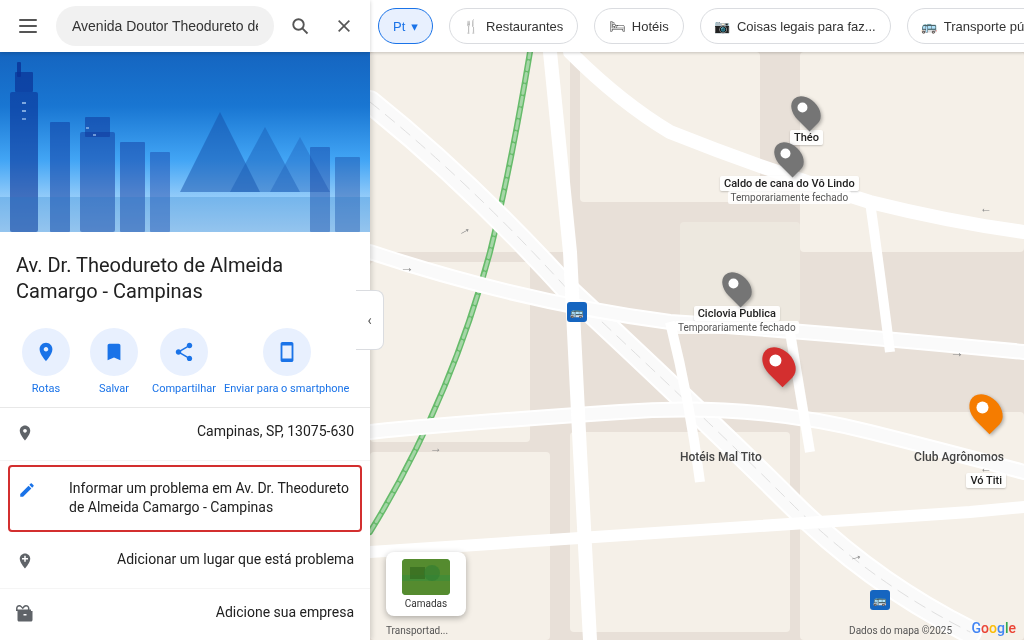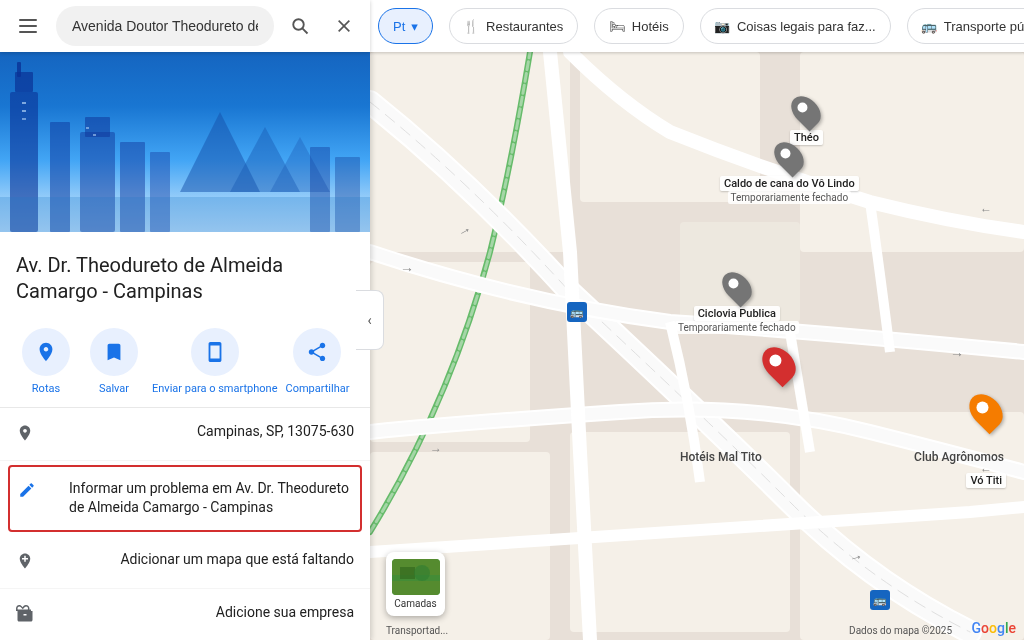--- a/index.html
+++ b/index.html
@@ -304,21 +304,21 @@
       z-index: 20;
       color: #555;
       font-size: 14px;
     }
 
     
     .layers-btn {
       position: absolute;
       bottom: 24px;
       left: 16px;
-      width: 59px; height: 64px;
+      width: 80px; height: 64px;
       background: #fff;
       border-radius: 8px;
       display: flex; flex-direction: column; align-items: center; justify-content: center;
       cursor: pointer;
       box-shadow: 0 2px 6px rgba(0,0,0,0.3);
       font-size: 10px;
       color: #333;
       gap: 3px;
       z-index: 5;
     }
@@ -442,33 +442,33 @@
               <path d="M17 3H7c-1.1 0-2 .9-2 2v16l7-3 7 3V5c0-1.1-.9-2-2-2z"></path>
             </svg>
           </div>
           <span class="action-label">Salvar</span>
         </div>
 
 
         <div class="action-item">
           <div class="action-circle">
             <svg width="22" height="22" viewBox="0 0 24 24" fill="#1a73e8">
-              <path d="M17 1.01L7 1c-1.1 0-2 .9-2 2v18c0 1.1.9 2 2 2h10c1.1 0 2-.9 2-2V3c0-1.1-.9-1.99-2-1.99zM17 19H7V5h10v14z"></path>
+              <path d="M18 16.08c-.76 0-1.44.3-1.96.77L8.91 12.7c.05-.23.09-.46.09-.7s-.04-.47-.09-.7l7.05-4.11c.54.5 1.25.81 2.04.81 1.66 0 3-1.34 3-3s-1.34-3-3-3-3 1.34-3 3c0 .24.04.47.09.7L8.04 9.81C7.5 9.31 6.79 9 6 9c-1.66 0-3 1.34-3 3s1.34 3 3 3c.79 0 1.5-.31 2.04-.81l7.12 4.16c-.05.21-.08.43-.08.65 0 1.61 1.31 2.92 2.92 2.92 1.61 0 2.92-1.31 2.92-2.92s-1.31-2.92-2.92-2.92z"></path>
             </svg>
           </div>
-          <span class="action-label" style="text-align:center;">Enviar para o smartphone</span>
+          <span class="action-label">Compartilhar</span>
         </div>
 
         <div class="action-item">
           <div class="action-circle">
             <svg width="22" height="22" viewBox="0 0 24 24" fill="#1a73e8">
-              <path d="M18 16.08c-.76 0-1.44.3-1.96.77L8.91 12.7c.05-.23.09-.46.09-.7s-.04-.47-.09-.7l7.05-4.11c.54.5 1.25.81 2.04.81 1.66 0 3-1.34 3-3s-1.34-3-3-3-3 1.34-3 3c0 .24.04.47.09.7L8.04 9.81C7.5 9.31 6.79 9 6 9c-1.66 0-3 1.34-3 3s1.34 3 3 3c.79 0 1.5-.31 2.04-.81l7.12 4.16c-.05.21-.08.43-.08.65 0 1.61 1.31 2.92 2.92 2.92 1.61 0 2.92-1.31 2.92-2.92s-1.31-2.92-2.92-2.92z"></path>
+              <path d="M17 1.01L7 1c-1.1 0-2 .9-2 2v18c0 1.1.9 2 2 2h10c1.1 0 2-.9 2-2V3c0-1.1-.9-1.99-2-1.99zM17 19H7V5h10v14z"></path>
             </svg>
           </div>
-          <span class="action-label">Compartilhar</span>
+          <span class="action-label" style="text-align:center;">Enviar para o smartphone</span>
         </div>
       </div>
 
       <div class="list-section">
 
         <div class="list-item">
           <div class="list-icon">
             <svg width="18" height="18" viewBox="0 0 24 24" fill="#5f6368">
               <path d="M12 2C8.13 2 5 5.13 5 9c0 5.25 7 13 7 13s7-7.75 7-13c0-3.87-3.13-7-7-7zm0 9.5c-1.38 0-2.5-1.12-2.5-2.5S10.62 6.5 12 6.5s2.5 1.12 2.5 2.5-1.12 2.5-2.5 2.5z"></path>
             </svg>
@@ -486,21 +486,21 @@
             <span class="list-text">Informar um problema em Av. Dr. Theodureto de Almeida Camargo - Campinas</span>
           </div>
         </div>
 
         <div class="list-item">
           <div class="list-icon">
             <svg width="18" height="18" viewBox="0 0 24 24" fill="#5f6368">
               <path d="M12 2C8.13 2 5 5.13 5 9c0 5.25 7 13 7 13s7-7.75 7-13c0-3.87-3.13-7-7-7zm4 8h-3v3h-2v-3H8V8h3V5h2v3h3v2z"></path>
             </svg>
           </div>
-          <span class="list-text">Adicionar um mapa que está faltando</span>
+          <span class="list-text">Adicionar um lugar que está problema</span>
         </div>
 
         <div class="list-item">
           <div class="list-icon">
             <svg width="18" height="18" viewBox="0 0 24 24" fill="#5f6368">
               <path d="M20 6h-2.18c.07-.44.18-.86.18-1.3C18 2.12 15.88 0 13.3 0c-1.3 0-2.43.52-3.3 1.34L9 3.14 7.98 2.12C7.12.78 5.82 0 4.43 0 1.84 0 0 2.22 0 4.7c0 .44.11.86.18 1.3H0v2h20V6zM4.43 2c.67 0 1.34.29 1.8.75L9 5.5l2.77-2.75c.46-.46 1.13-.75 1.8-.75C15.03 2 16 3.17 16 4.7c0 .44-.09.86-.25 1.3H2.25C2.09 5.56 2 5.14 2 4.7 2 3.17 3.15 2 4.43 2zM2 20c0 1.1.9 2 2 2h16c1.1 0 2-.9 2-2V8H2v12zm8-8h4v2h-4v-2z"></path>
             </svg>
           </div>
           <span class="list-text">Adicione sua empresa</span>
         </div>

